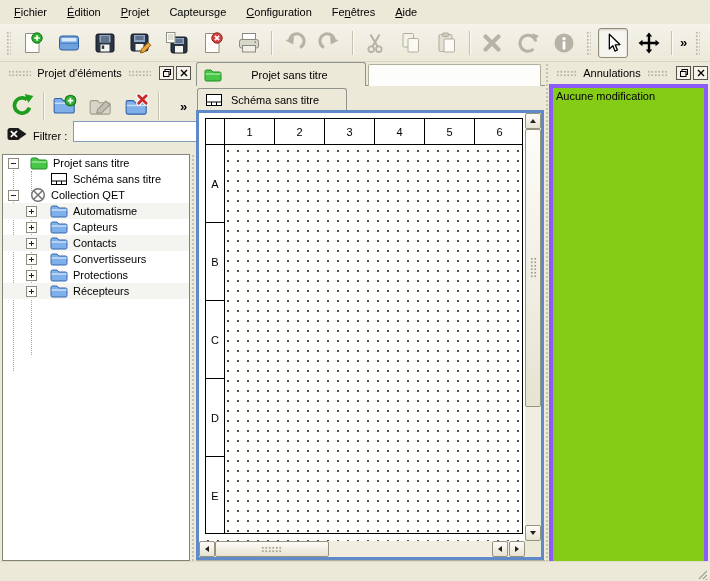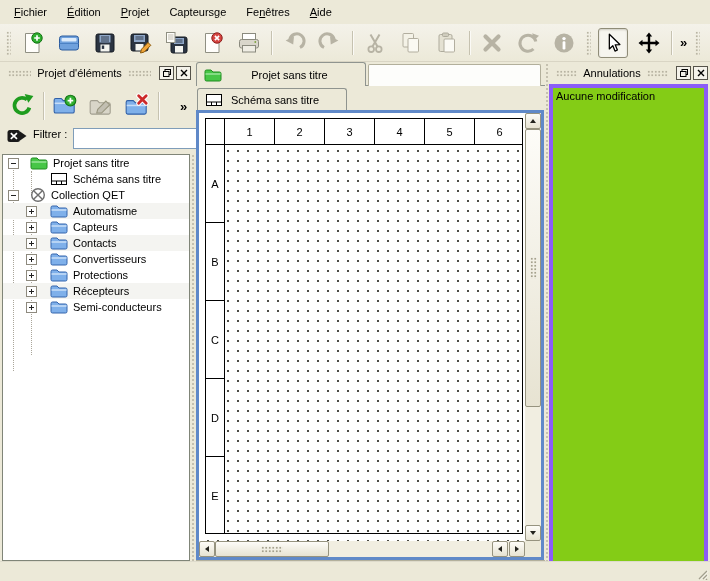--- a/index.html
+++ b/index.html
@@ -23,21 +23,21 @@
   
   .dock-title{position:absolute;height:20px;display:flex;align-items:center}
   .dock-title .tex{flex:1;height:7px;margin:0 6px;background:radial-gradient(circle,#b7b3a1 0.9px,transparent 1.05px);background-size:3.5px 3.5px}
   .dock-title .ttl{white-space:nowrap}
   .dockbtn{width:15px;height:14px;margin-left:2px;flex:none;background:#f4f2ea;border:1px solid #55534a;display:flex;align-items:center;justify-content:center}
 
   .ptools{position:absolute;left:0;top:86px;width:193px;height:40px;display:flex;align-items:center;padding-left:4px}
   .ptbtn{width:32px;height:32px;margin:0 2px;flex:none;display:flex;align-items:center;justify-content:center}
   .psep{width:1px;height:28px;margin:0 3px;flex:none;background:#c6c2b0;box-shadow:1px 0 0 #fbfaf6}
 
-  .filterrow{position:absolute;left:0;top:128px;width:193px;height:26px;display:flex;align-items:flex-start}
+  .filterrow{position:absolute;left:0;top:116px;width:193px;height:26px;display:flex;align-items:flex-end}
   .filterrow .ficon{margin:0 6px 0 7px;flex:none;display:flex}
   .filterrow label{margin-right:6px;white-space:nowrap}
   .filterrow input{flex:1;margin-right:7px;height:21px;border:1px solid #7f9db9;background:#fff;font:11px "Liberation Sans",sans-serif;padding:0 3px;outline:none}
 
   
   .tree{position:absolute;left:2px;top:154px;width:188px;height:407px;background:#fff;border:1px solid #808578;overflow:hidden}
   .vl{position:absolute;width:0;border-left:1px dotted #aaa69a}
   .trow{position:relative;height:16px;display:flex;align-items:center;white-space:nowrap}
   .trow.alt{background:#f4f4f1}
   .mk{width:11px;height:11px;background:#fff;border:1px solid #8e8a7e;position:relative;flex:none}
@@ -250,20 +250,21 @@
         <rect x="6.4" y="8.6" width="3.2" height="4.9" fill="#d9822b" stroke="#8a4a10"></rect>
       </symbol>
   </defs>
 </svg>
 
 <div class="menubar">
   <div class="menu-item"><span></span><span class="k">F</span><span>ichier</span></div>
   <div class="menu-item"><span></span><span class="k">É</span><span>dition</span></div>
   <div class="menu-item"><span></span><span class="k">P</span><span>rojet</span></div>
   <div class="menu-item"><span>Capteurs</span><span class="k">g</span><span>e</span></div>
+  <div class="menu-item"><span></span><span class="k">C</span><span>onfiguration</span></div>
   <div class="menu-item"><span>Fe</span><span class="k">n</span><span>êtres</span></div>
   <div class="menu-item"><span></span><span class="k">A</span><span>ide</span></div>
 </div>
 
 <div class="toolbar">
   <div class="thandle"></div>
   <div class="tbtn">
       <svg width="24" height="24">
         <use href="#i-new"></use>
       </svg>
@@ -490,29 +491,20 @@
       <span class="tlabel">Protections</span>
     </div>
   <div class="trow d1 alt">
       <span class="mk plus"></span>
       <span class="ticon">
         <svg width="18" height="14">
           <use href="#t-bfolder"></use>
         </svg>
       </span>
       <span class="tlabel">Récepteurs</span>
-    </div>
-  <div class="trow d1">
-      <span class="mk plus"></span>
-      <span class="ticon">
-        <svg width="18" height="14">
-          <use href="#t-bfolder"></use>
-        </svg>
-      </span>
-      <span class="tlabel">Semi-conducteurs</span>
     </div>
 </div>
 
 <div class="vsplit" style="left:191px;top:154px;height:407px"></div>
 
 <div class="center-pane"></div>
 
 <div class="tab tab-project">
   <svg width="18" height="14">
       <use href="#t-gfolder"></use>

